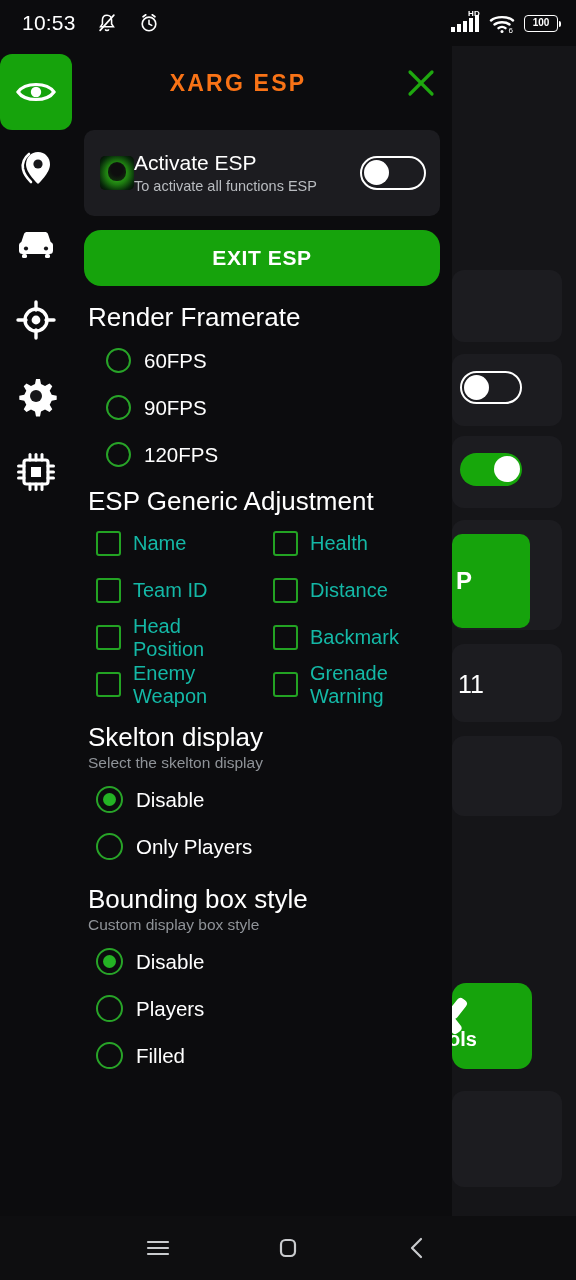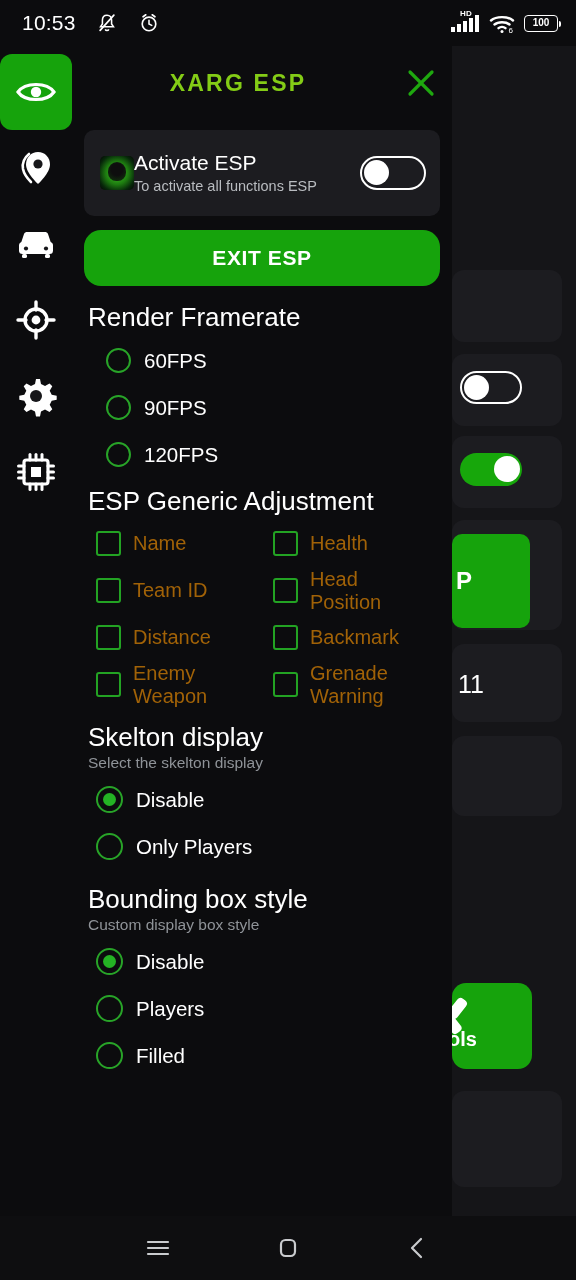--- a/index.html
+++ b/index.html
@@ -23,21 +23,21 @@
     display:flex; align-items:center; justify-content:space-between;
     padding:0 18px 0 22px;
     color:#ffffff;
     z-index:40;
   }
   .sb-left { display:flex; align-items:center; gap:20px; }
   .sb-time { font-size:21px; font-weight:400; letter-spacing:.2px; }
   .sb-right { display:flex; align-items:center; gap:9px; }
   .sb-ico { display:block; }
   .hd-wrap { position:relative; display:flex; align-items:flex-end; }
-  .hd-label { position:absolute; top:-4px; left:10px; font-size:8px; font-weight:700; letter-spacing:.3px; }
+  .hd-label { position:absolute; top:-4px; left:18px; font-size:8px; font-weight:700; letter-spacing:.3px; }
   .batt {
     position:relative;
     width:34px; height:17px;
     border:1.6px solid #fff; border-radius:4px;
     display:flex; align-items:center; justify-content:center;
   }
   .batt::after {
     content:''; position:absolute; right:-4px; top:5px;
     width:2.5px; height:6px; background:#fff; border-radius:0 2px 2px 0;
   }
@@ -107,21 +107,21 @@
 
   
   #app-header {
     position:absolute; top:0; left:0;
     width:452px; height:74px;
     display:flex; align-items:center;
   }
   #app-title {
     position:absolute; left:0; right:0;
     text-align:center;
-    color:#84cc16;
+    color:#f97316;
     font-size:23px;
     font-weight:700;
     letter-spacing:2.2px;
     padding-left:24px;
   }
   #close-btn {
     position:absolute; right:12px; top:18px;
     width:38px; height:38px;
     cursor:pointer;
   }
@@ -267,21 +267,21 @@
     display:flex; align-items:center;
     min-height:47px;
     cursor:pointer;
   }
   .checkbox {
     width:25px; height:25px; flex:0 0 25px;
     border:2.5px solid #23a323;
     border-radius:3px;
   }
   .cb-label {
-    color:#a16207;
+    color:#14b8a6;
     font-size:20px;
     margin-left:12px;
     line-height:1.12;
   }
 
   
   #navbar {
     position:absolute; bottom:0; left:0;
     width:576px; height:64px;
     background:#0e0e10;
@@ -389,25 +389,25 @@
         <div class="cb-row">
           <div class="checkbox"></div>
           <div class="cb-label">Health</div>
         </div>
         <div class="cb-row">
           <div class="checkbox"></div>
           <div class="cb-label">Team ID</div>
         </div>
         <div class="cb-row">
           <div class="checkbox"></div>
+          <div class="cb-label">Distance</div>
+        </div>
+        <div class="cb-row">
+          <div class="checkbox"></div>
           <div class="cb-label" style="max-width:120px;">Head Position</div>
-        </div>
-        <div class="cb-row">
-          <div class="checkbox"></div>
-          <div class="cb-label">Distance</div>
         </div>
         <div class="cb-row">
           <div class="checkbox"></div>
           <div class="cb-label">Backmark</div>
         </div>
         <div class="cb-row">
           <div class="checkbox"></div>
           <div class="cb-label" style="max-width:110px;">Enemy Weapon</div>
         </div>
         <div class="cb-row">

